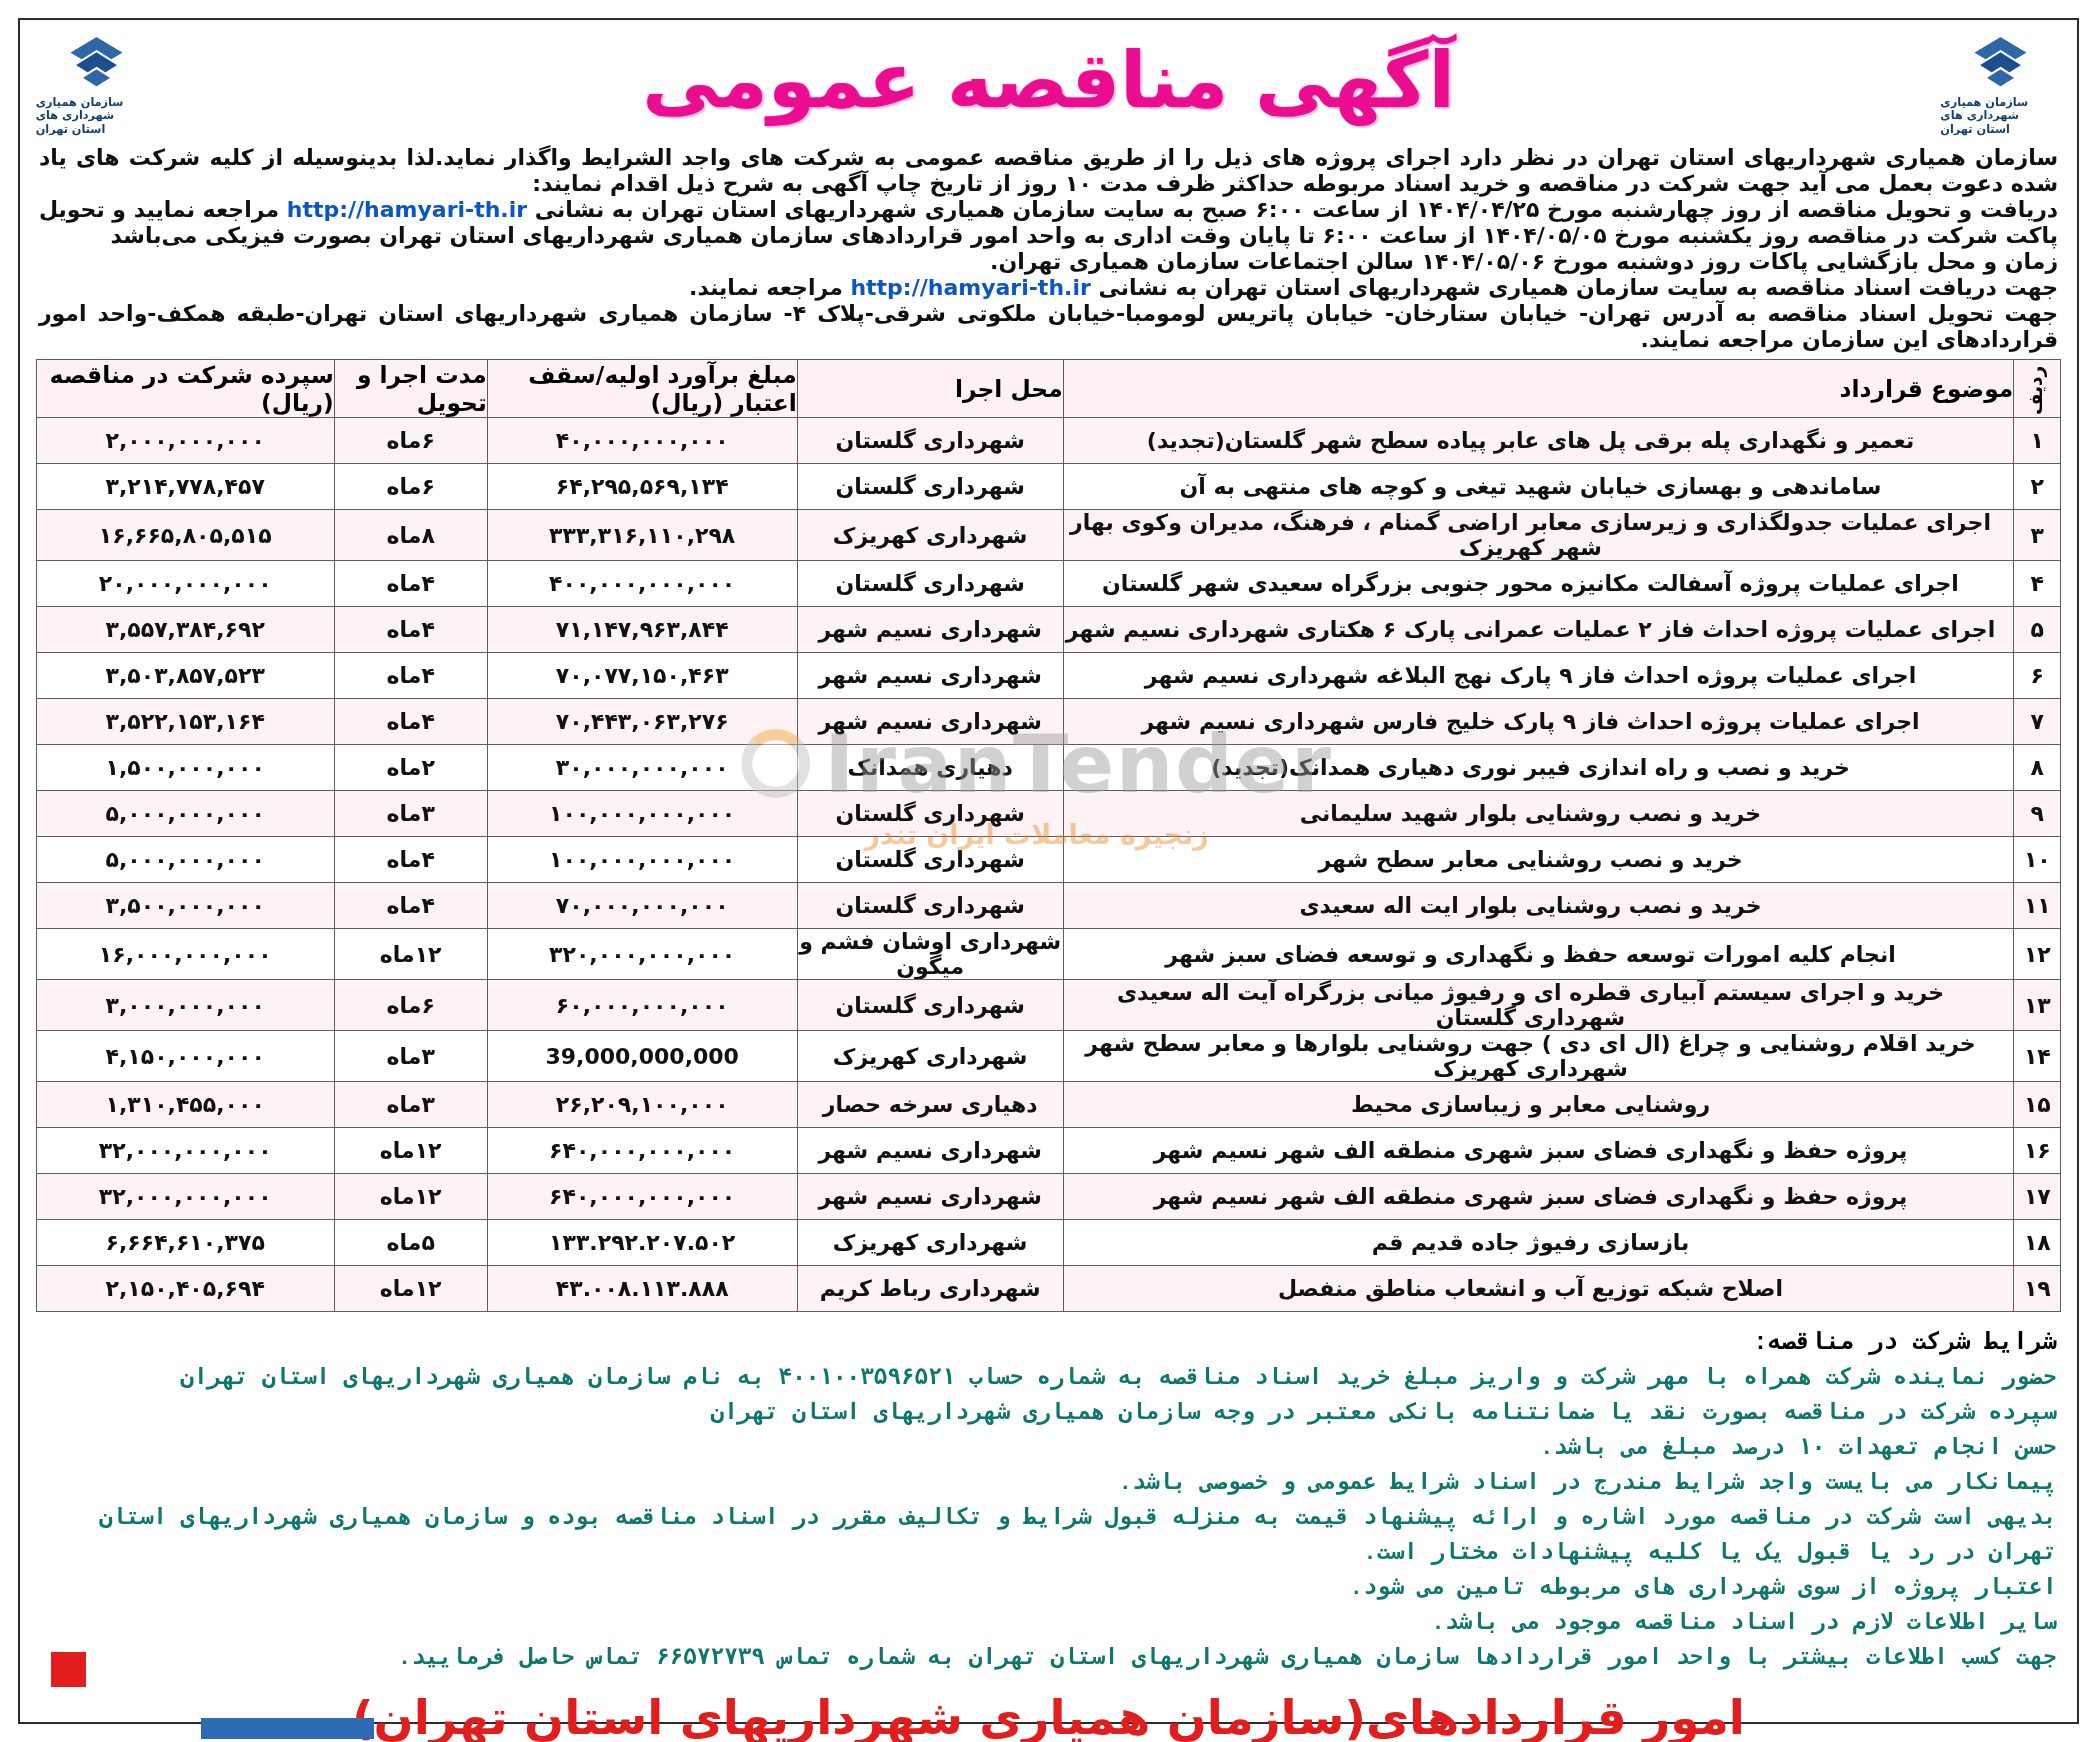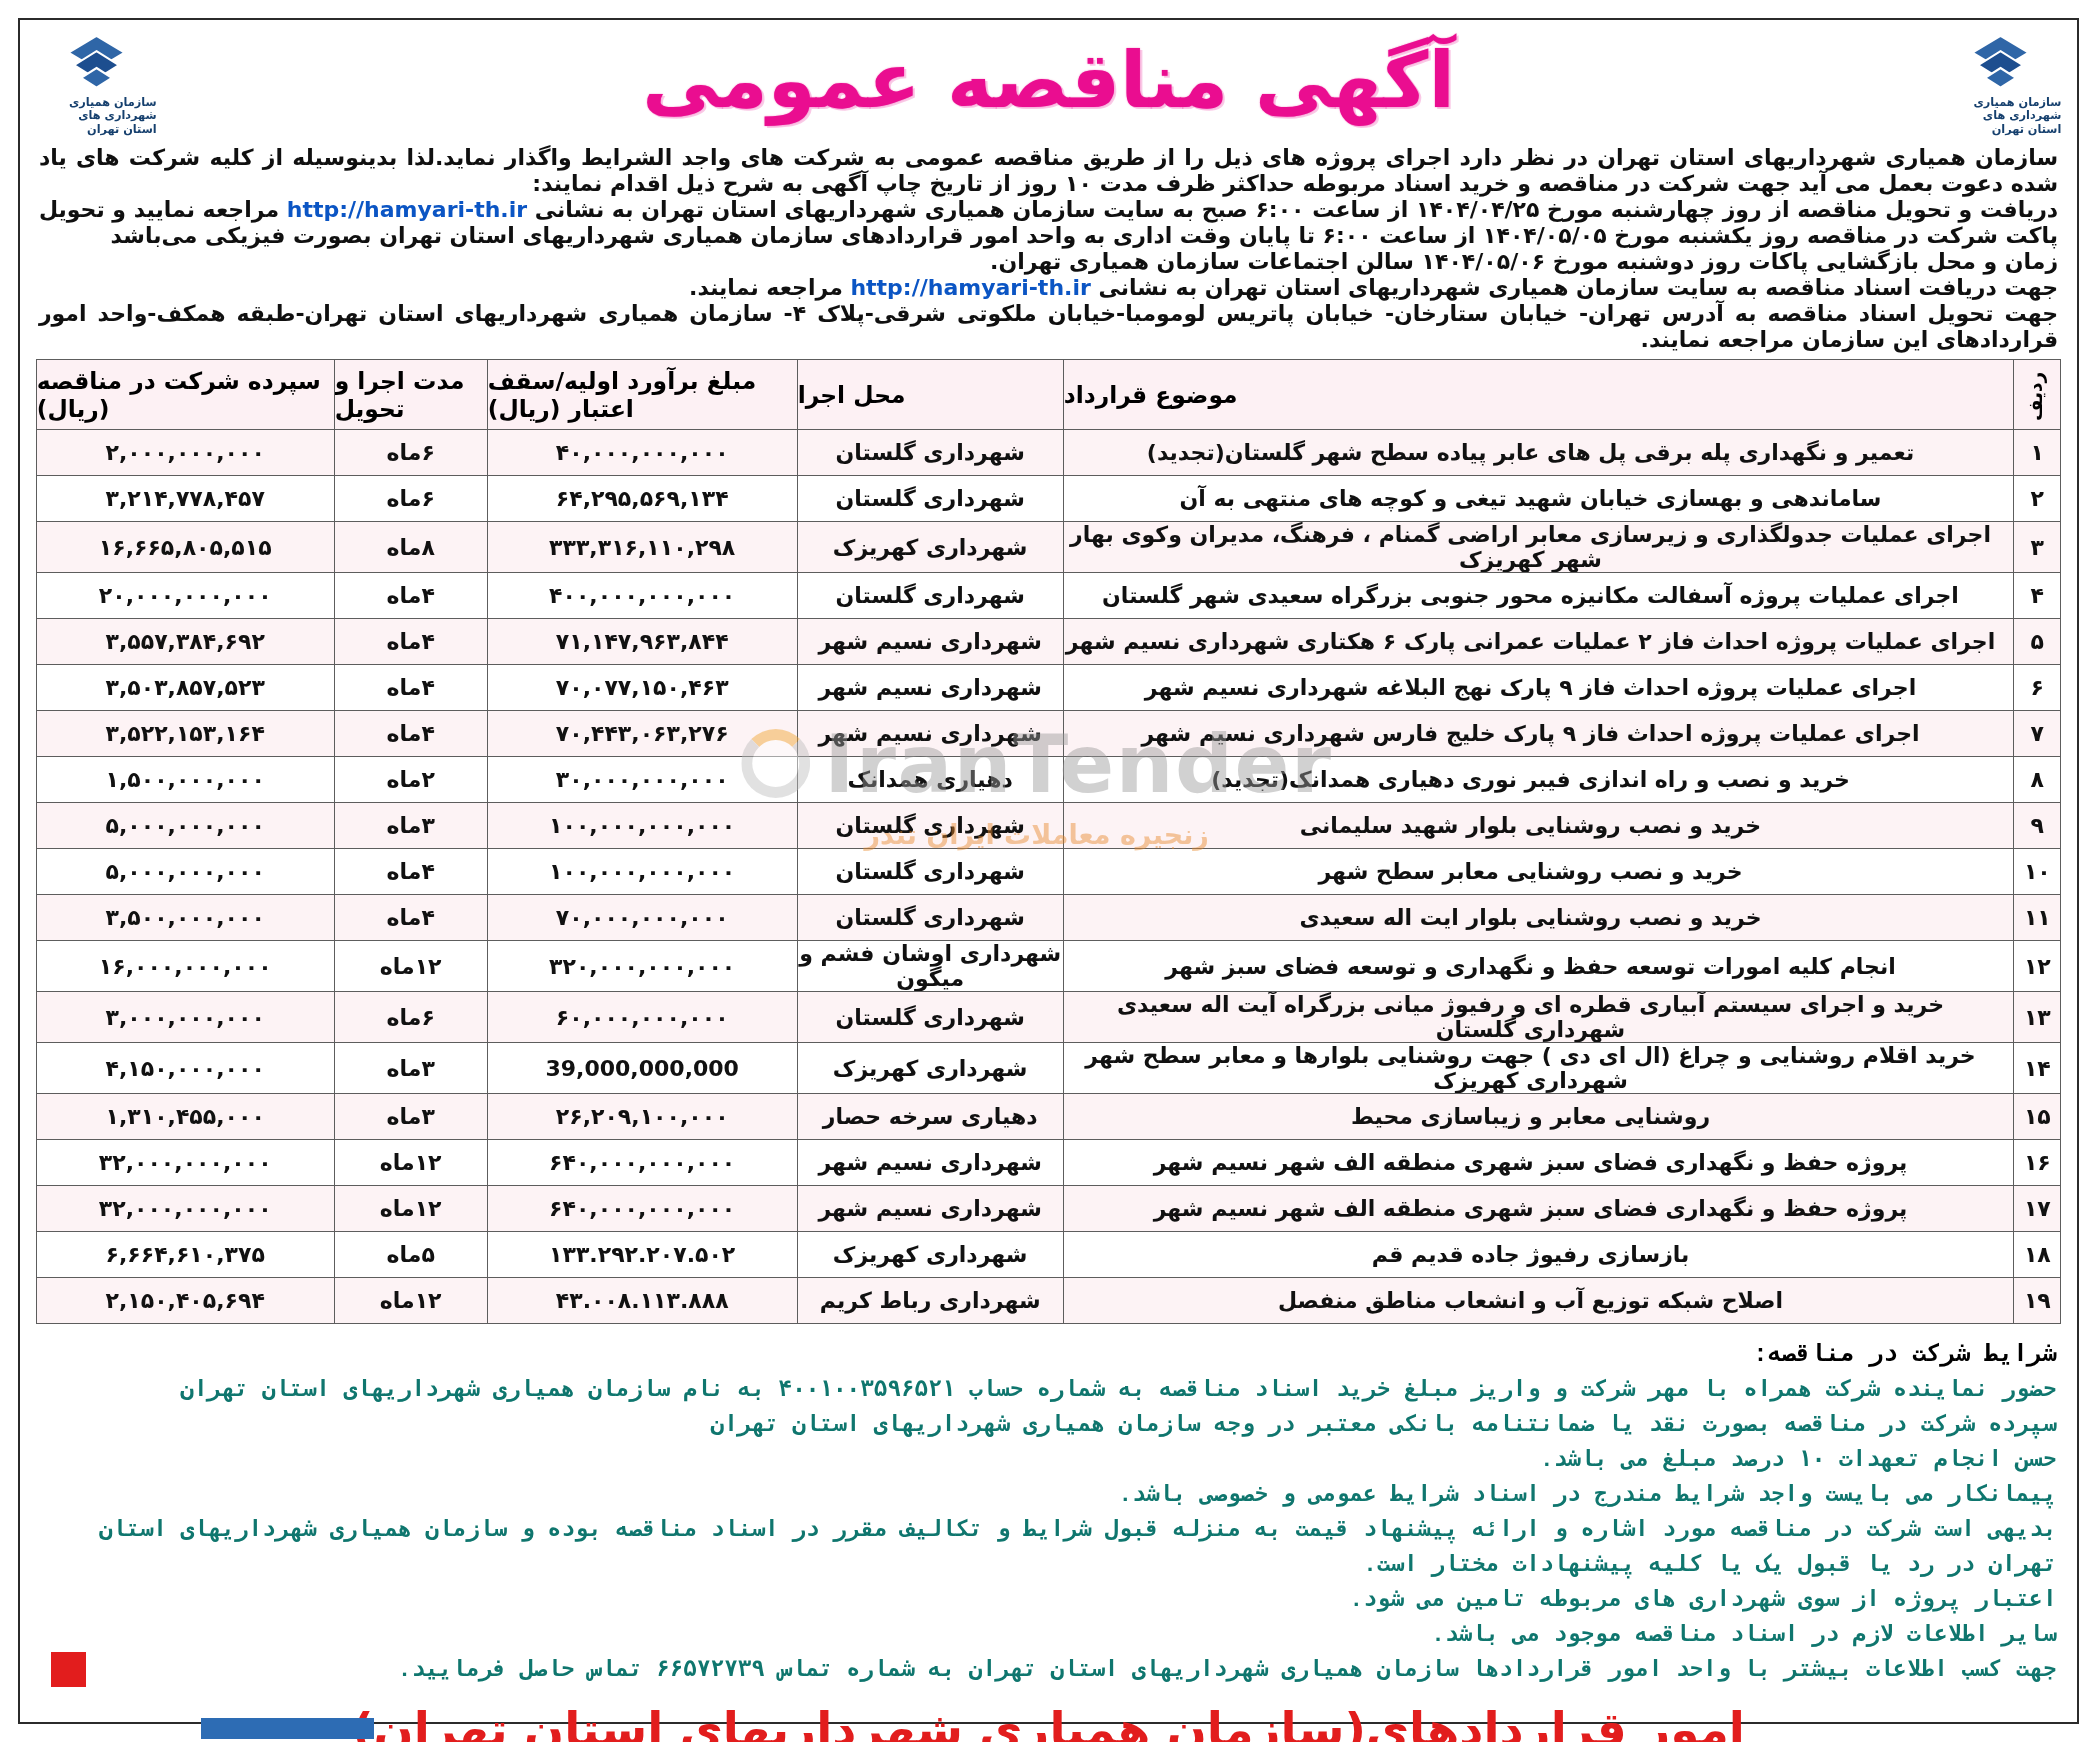--- a/index.html
+++ b/index.html
@@ -3,37 +3,37 @@
 <meta charset="utf-8">
 <style>
   * { margin:0; padding:0; box-sizing:border-box; }
   html,body { width:2097px; height:1742px; background:#ffffff; overflow:hidden;
     font-family:"DejaVu Sans","Liberation Sans",sans-serif; }
   .page { position:relative; width:2097px; height:1742px; background:#fff; }
   .frame { position:absolute; inset:17.7px; border:2.4px solid #2b2b2b; padding:9.7px 16px 8px; background:#fff; }
 
   
   .doc-header { display:flex; justify-content:space-between; align-items:flex-start; height:114px; }
-  .org-logo { width:121px; text-align:right; padding-top:3.2px; }
+  .org-logo { width:121px; text-align:left; padding-top:3.2px; }
   .logo-svg { width:77px; height:63px; display:block; margin:0 auto; }
   .logo-caption { font-size:11.3px; font-weight:bold; color:#16406e; line-height:13.7px; }
   .doc-title { flex:1; text-align:center; font-size:77px; font-weight:bold; color:#ea0d90;
     line-height:103px; text-shadow:2.4px 2.4px 0 rgba(234,13,144,0.22), 0 0 1.6px rgba(234,13,144,0.55);
     letter-spacing:1.6px; }
 
   
   .intro-block { margin:1.6px 3.2px 6.4px; }
   .intro-line { font-size:22px; line-height:26px; font-weight:600; color:#101010;
     text-align:justify; text-align-last:right; }
   .site-link { color:#0b55c4; text-decoration:none; font-weight:bold; direction:ltr; unicode-bidi:embed; }
 
   
   table.tender { width:100%; border-collapse:collapse; table-layout:fixed; margin-top:4.8px; }
   .tender th, .tender td { border:1.6px solid #5d5d5d; vertical-align:middle; overflow:hidden; }
-  .tender thead th { height:70px; font-size:23.4px; font-weight:bold; color:#000; background:#fdf1f4; text-align:left; }
+  .tender thead th { height:58px; font-size:23.4px; font-weight:bold; color:#000; background:#fdf1f4; text-align:right; }
   .tender tbody td { height:46px; font-size:22px; font-weight:600; color:#111; text-align:center; }
   .tender tbody tr.odd  { background:#fdf3f5; }
   .tender tbody tr.even { background:#ffffff; }
   td.col-subject { text-align:right; padding-right:16px; }
   th.h-no span { display:inline-block; transform:rotate(-90deg); white-space:nowrap; font-size:18.5px; }
 
   
   .conditions { margin:11.3px 4.8px 0;font-family:Liberation Mono, monospace; }
   .cond-title { font-size:24px; font-weight:bold; color:#000; line-height:37px; }
   .cond-line { font-size:22.6px; font-weight:600; color:#0f766e; line-height:35px; text-align:right; }

